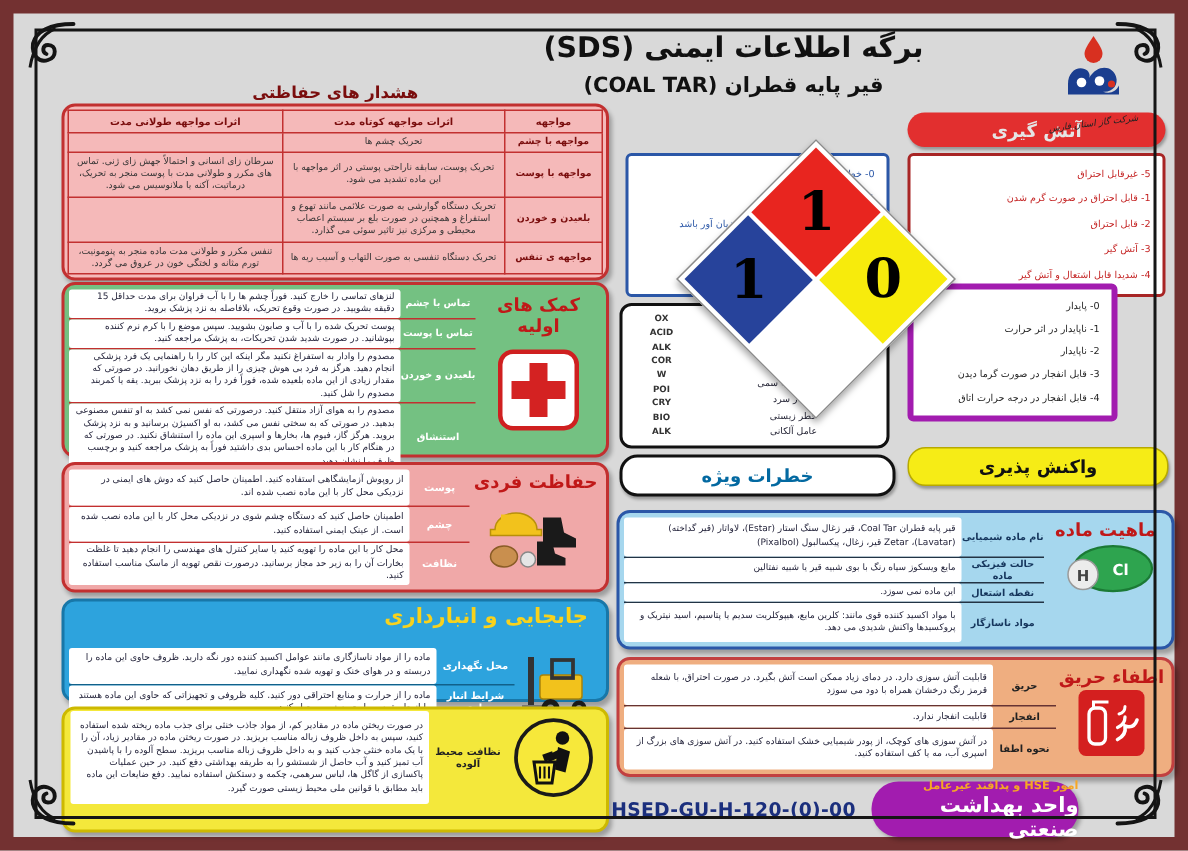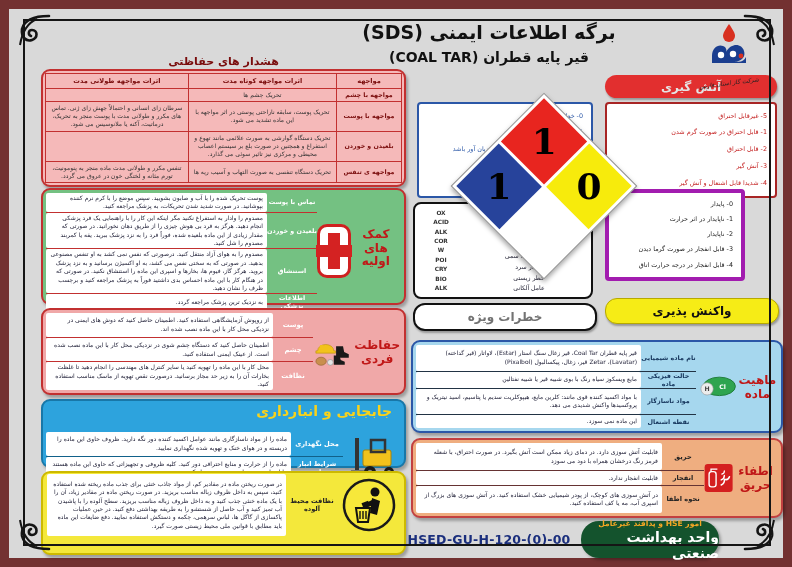--- a/index.html
+++ b/index.html
@@ -28,21 +28,21 @@
   
   .warn-title{position:absolute;left:32px;top:46px;width:365px;text-align:center;font-weight:bold;font-size:11px;color:#7a0d0d}
   .warn-wrap{left:32px;top:60px;width:365px;height:118px;background:#f5b9b9;border:2px solid #c23030;padding:2px}
   table.warn{width:100%;height:100%;border-collapse:collapse;direction:rtl}
   table.warn td{border:1px solid #c23030;font-size:6.1px;color:#333;padding:1px 3px;text-align:center;vertical-align:middle;line-height:1.35}
   table.warn td.lbl{width:58px;color:#7a0d0d;font-weight:bold;font-size:6.3px}
   table.warn tr.head td{color:#7a0d0d;font-weight:bold;font-size:6.6px;height:12px}
 
   
   .sec{direction:rtl;display:flex;padding:3px}
-  .strip{display:flex;flex-direction:row;align-items:center;justify-content:flex-start}
+  .strip{display:flex;flex-direction:column;align-items:center;justify-content:flex-start}
   .sec-title{font-weight:bold;text-align:center;line-height:1.15}
   .rows{flex:1;display:flex;flex-direction:column}
   .row{display:flex;flex:1;align-items:stretch}
   .row .lbl{display:flex;align-items:center;justify-content:center;text-align:center;font-weight:bold}
   .row .txt{flex:1;background:#fff;display:flex;align-items:center;text-align:right;padding:1px 4px;line-height:1.4;border-radius:2px}
 
   
   .firstaid{left:32px;top:179px;width:365px;height:117px;background:#74c182;border:2px solid #c23030}
   .firstaid .strip{width:84px}
   .firstaid .sec-title{color:#c01818;font-size:12px;margin-top:4px}
@@ -80,21 +80,21 @@
   .waste .body{direction:rtl;display:flex;padding:1px 4px 4px 4px;height:62px}
   .waste .strip{width:62px;justify-content:center}
   .waste .lbl{width:52px;color:#222;font-size:6.6px}
   .waste .txt{font-size:6.0px;color:#23233a}
 
   
   .nfpa{position:absolute;left:402px;top:62px;width:372px;height:266px}
   .nfpa .hd{position:absolute;border-radius:12px;display:flex;align-items:center;justify-content:center;font-weight:bold;box-shadow:1px 2px 2px rgba(0,0,0,.3)}
   .hd-health{left:6px;top:4px;width:172px;height:23px;background:#2b57a7;color:#fff;font-size:12px}
   .hd-flam{left:194px;top:4px;width:172px;height:23px;background:#e22f2f;color:#e5e5e5;font-size:12px}
-  .hd-special{left:2px;top:232px;width:180px;height:24px;background:#fff;border:2px solid #111;color:#737373;font-size:12px}
+  .hd-special{left:2px;top:232px;width:180px;height:24px;background:#fff;border:2px solid #111;color:#0369a1;font-size:12px}
   .hd-react{left:194px;top:227px;width:172px;height:24px;background:#f6ec16;border:1.5px solid #b7a900;color:#111;font-size:12px}
   .nfpa .bx{position:absolute;background:#fff;box-sizing:border-box}
   .bx-health{left:6px;top:31px;width:176px;height:96px;border:2px solid #2b57a7;border-radius:4px}
   .bx-flam{left:194px;top:31px;width:172px;height:96px;border:2px solid #a82525;border-radius:4px}
   .bx-special{left:2px;top:131px;width:180px;height:97px;border:2px solid #111;border-radius:8px;display:flex;direction:ltr}
   .bx-react{left:194px;top:118px;width:140px;height:92px;border:4px solid #a21caf;border-radius:4px}
   .nlist{list-style:none;margin:0;padding:4px 8px;height:calc(100% - 8px);display:flex;flex-direction:column;justify-content:space-around;direction:rtl}
   .nlist li{font-size:6.4px;text-align:right;line-height:1.2}
   .bx-health .nlist li{color:#2b57a7}
   .bx-flam .nlist li{color:#c42222}
@@ -124,21 +124,21 @@
   .firefight{left:402px;top:429px;width:372px;height:80px;background:#efae80;border:2px solid #c24040}
   .firefight .strip{width:74px}
   .firefight .sec-title{color:#c01818;font-size:12px;margin-top:2px}
   .firefight .row{border-bottom:1px solid #633}
   .firefight .row:last-child{border-bottom:none}
   .firefight .lbl{width:42px;color:#222;font-size:6.6px}
   .firefight .txt{font-size:6.1px;color:#23233a}
 
   
   .doccode{position:absolute;left:394px;top:523px;width:172px;text-align:center;font-size:12.5px;font-weight:bold;color:#1b2f7d;letter-spacing:.2px}
-  .deptbox{position:absolute;left:572px;top:512px;width:138px;height:37px;background:#14532d;border-radius:18px;display:flex;flex-direction:column;align-items:center;justify-content:center;box-shadow:2px 2px 3px rgba(0,0,0,.3)}
+  .deptbox{position:absolute;left:572px;top:512px;width:138px;height:37px;background:#a21caf;border-radius:18px;display:flex;flex-direction:column;justify-content:center;box-shadow:2px 2px 3px rgba(0,0,0,.3)}
   .deptbox .l1{color:#f6a724;font-size:7.6px;font-weight:bold;direction:rtl}
   .deptbox .l2{color:#fff;font-size:14px;font-weight:bold;direction:rtl;margin-top:1px}
 </style>
 </head>
 <body>
 
 <div class="page">
 
   <div class="frame"></div>
   <div class="orn tl"><svg viewBox="0 0 34 34">
@@ -204,20 +204,24 @@
       </table>
   </div>
 
   <div class="panel sec firstaid">
     <div class="strip">
       <div class="sec-title">کمک های اولیه</div>
       <div class="cross"></div>
     </div>
     <div class="rows">
       <div class="row" style="flex:2">
+          <div class="lbl">تماس با چشم</div>
+          <div class="txt">لنزهای تماسی را خارج کنید. فوراً چشم ها را با آب فراوان برای مدت حداقل 15 دقیقه بشویید. در صورت وقوع تحریک، بلافاصله به نزد پزشک بروید.</div>
+        </div>
+      <div class="row" style="flex:2">
           <div class="lbl">تماس با پوست</div>
           <div class="txt">پوست تحریک شده را با آب و صابون بشویید. سپس موضع را با کرم نرم کننده بپوشانید. در صورت شدید شدن تحریکات، به پزشک مراجعه کنید.</div>
         </div>
       <div class="row" style="flex:3">
           <div class="lbl">بلعیدن و خوردن</div>
           <div class="txt">مصدوم را وادار به استفراغ نکنید مگر اینکه این کار را با راهنمایی یک فرد پزشکی انجام دهید. هرگز به فرد بی هوش چیزی را از طریق دهان نخورانید. در صورتی که مقدار زیادی از این ماده بلعیده شده، فوراً فرد را به نزد پزشک ببرید. یقه یا کمربند مصدوم را شل کنید.</div>
         </div>
       <div class="row" style="flex:4">
           <div class="lbl">استنشاق</div>
           <div class="txt">مصدوم را به هوای آزاد منتقل کنید. درصورتی که نفس نمی کشد به او تنفس مصنوعی بدهید. در صورتی که به سختی نفس می کشد، به او اکسیژن برسانید و به نزد پزشک بروید. هرگز گاز، فیوم ها، بخارها و اسپری این ماده را استنشاق نکنید. در صورتی که در هنگام کار با این ماده احساس بدی داشتید فوراً به پزشک مراجعه کنید و برچسب ظرف را نشان دهید.</div>
@@ -395,27 +399,27 @@
     </div>
     <div class="rows">
       <div class="row" style="flex:2">
           <div class="lbl">نام ماده شیمیایی</div>
           <div class="txt">قیر پایه قطران Coal Tar، قیر زغال سنگ استار (Estar)، لاواتار (قیر گداخته) (Lavatar)، Zetar قیر، زغال، پیکسالبول (Pixalbol)</div>
         </div>
       <div class="row" style="flex:1">
           <div class="lbl">حالت فیزیکی ماده</div>
           <div class="txt">مایع ویسکوز سیاه رنگ با بوی شبیه قیر یا شبیه نفتالین</div>
         </div>
-      <div class="row" style="flex:2">
-          <div class="lbl">مواد ناسازگار</div>
-          <div class="txt">با مواد اکسید کننده قوی مانند: کلرین مایع، هیپوکلریت سدیم یا پتاسیم، اسید نیتریک و پروکسیدها واکنش شدیدی می دهد.</div>
-        </div>
       <div class="row" style="flex:1">
           <div class="lbl">نقطه اشتعال</div>
           <div class="txt">این ماده نمی سوزد.</div>
+        </div>
+      <div class="row" style="flex:2">
+          <div class="lbl">مواد ناسازگار</div>
+          <div class="txt">با مواد اکسید کننده قوی مانند: کلرین مایع، هیپوکلریت سدیم یا پتاسیم، اسید نیتریک و پروکسیدها واکنش شدیدی می دهد.</div>
         </div>
     </div>
   </div>
 
   <div class="panel sec firefight">
     <div class="strip">
       <div class="sec-title">اطفاء حریق</div>
       <svg width="46" height="46" viewBox="0 0 46 46">
         <rect x="1" y="1" width="44" height="44" rx="5" fill="#d41f1f"></rect>
         <rect x="8" y="13" width="11" height="24" rx="4" fill="none" stroke="#fff" stroke-width="2.2"></rect>

